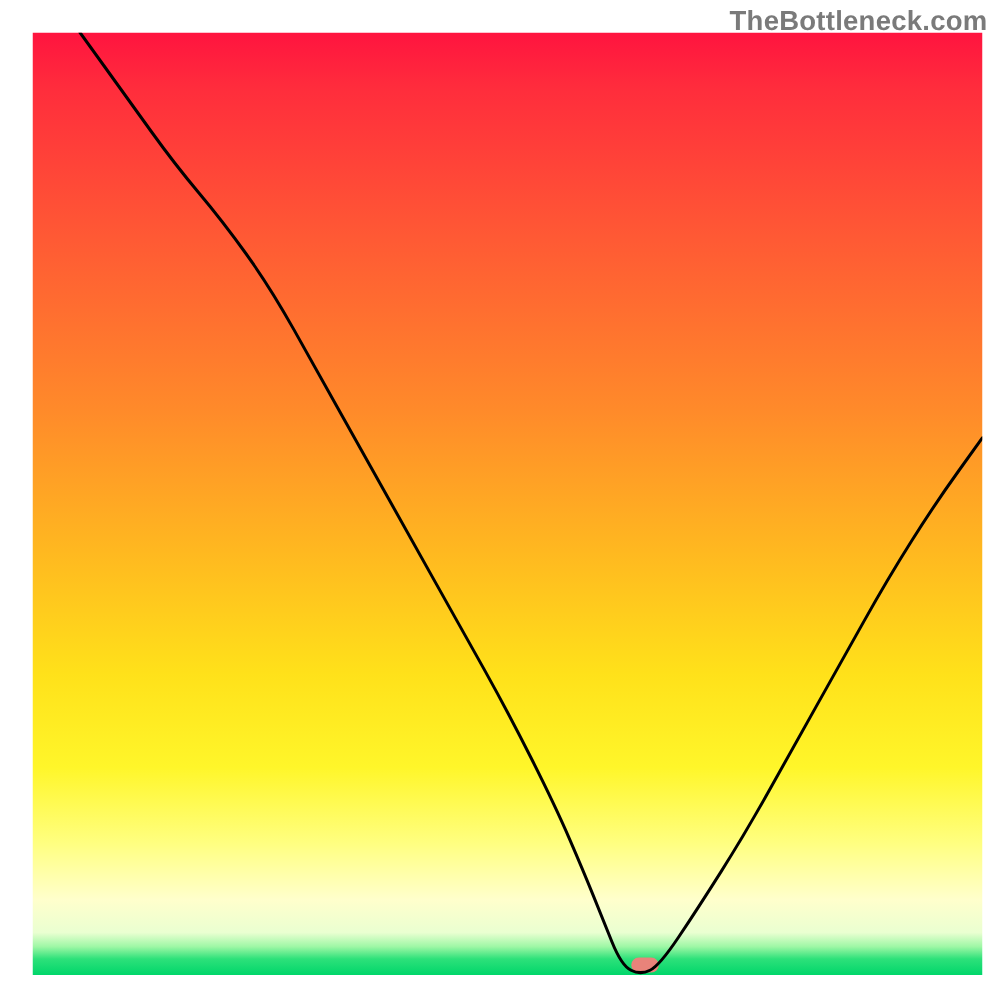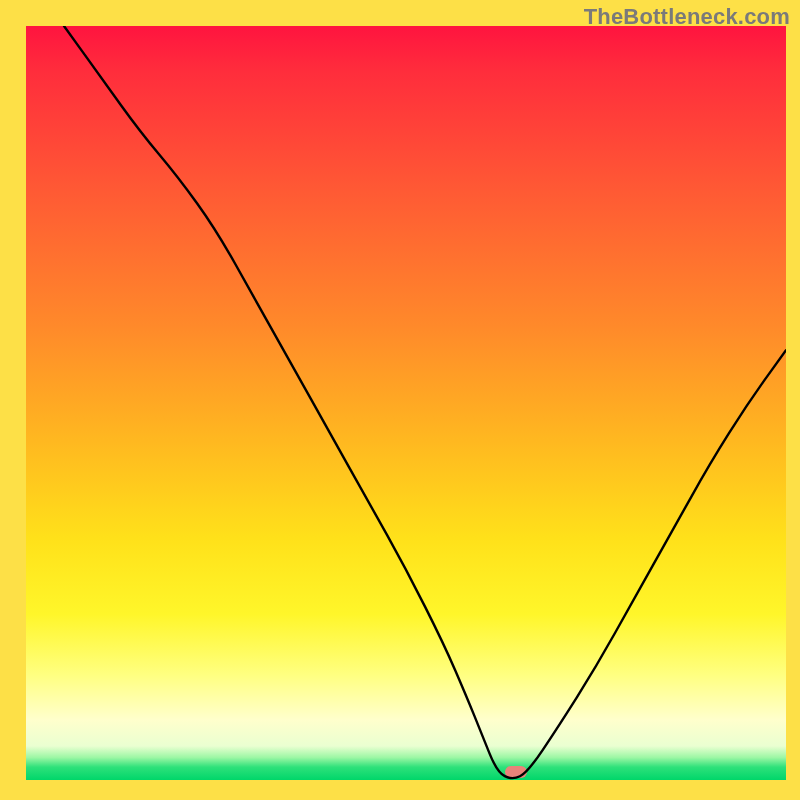--- a/index.html
+++ b/index.html
@@ -8,21 +8,21 @@
     width: 800px;
     height: 800px;
     background: #000;
     font-family: Arial, Helvetica, sans-serif;
     overflow: hidden;
   }
   .frame {
     position: relative;
     width: 800px;
     height: 800px;
-    background: #fde047;
+    background: #ffffff;
   }
   .watermark {
     position: absolute;
     top: 4px;
     right: 10px;
     color: #7a7a7a;
     font-size: 22px;
     font-weight: 600;
     letter-spacing: 0.2px;
     z-index: 30;

